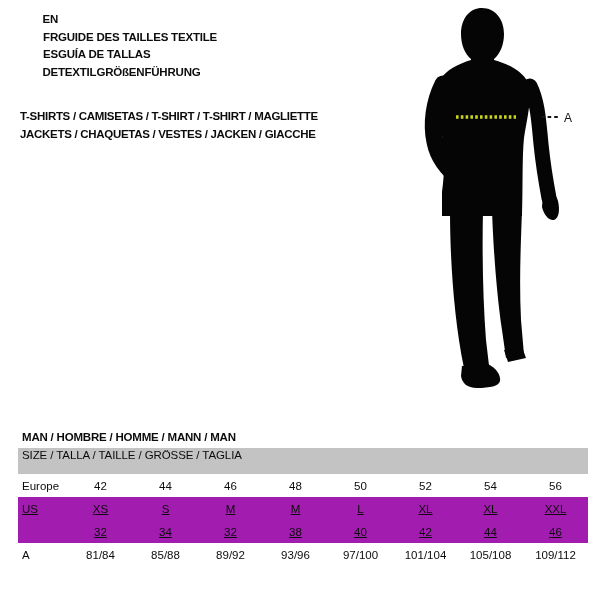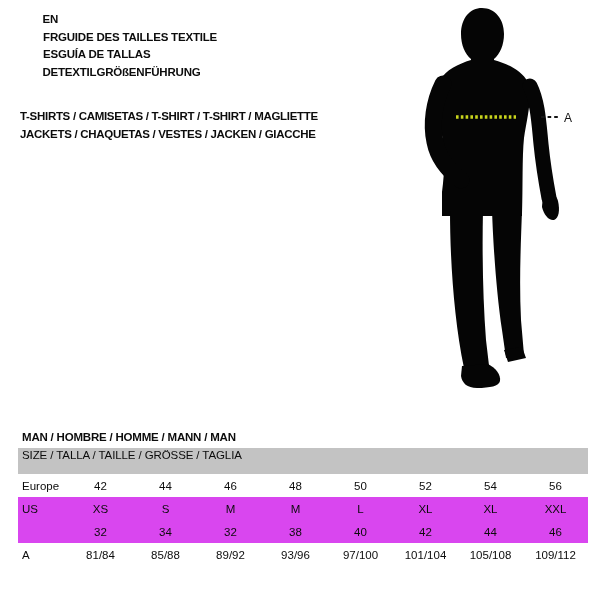--- a/index.html
+++ b/index.html
@@ -23,21 +23,21 @@
 
   
   .man-heading { position:absolute; left:22px; top:419px; font-weight:700; font-size:11.5px; letter-spacing:-0.2px; white-space:nowrap;margin-top:12px; }
 
   
   .size-table { position:absolute; left:18px; top:448px; width:570px; border-collapse:collapse; table-layout:fixed; font-size:11.5px; }
   .size-table col.c-label { width:50px; }
   .size-table th { background:#c3c3c3; font-weight:400; text-align:left; padding:1px 0 13px 4px; letter-spacing:-0.1px; height:12px; }
   .size-table td { text-align:center; height:23px; padding:0; font-weight:400; }
   .size-table td.rowlabel { text-align:left; padding-left:4px; }
-  .size-table tr.striped { background:#d946ef; }
+  .size-table tr.striped { background:#a21caf;text-decoration:underline; }
 
   
   .footnote { position:absolute; left:22px; top:548px; font-weight:700; font-size:11.5px; letter-spacing:-0.2px; white-space:nowrap; }
 </style>
 </head>
 <body>
 
 <div class="page">
 
   <div class="lang-list">

